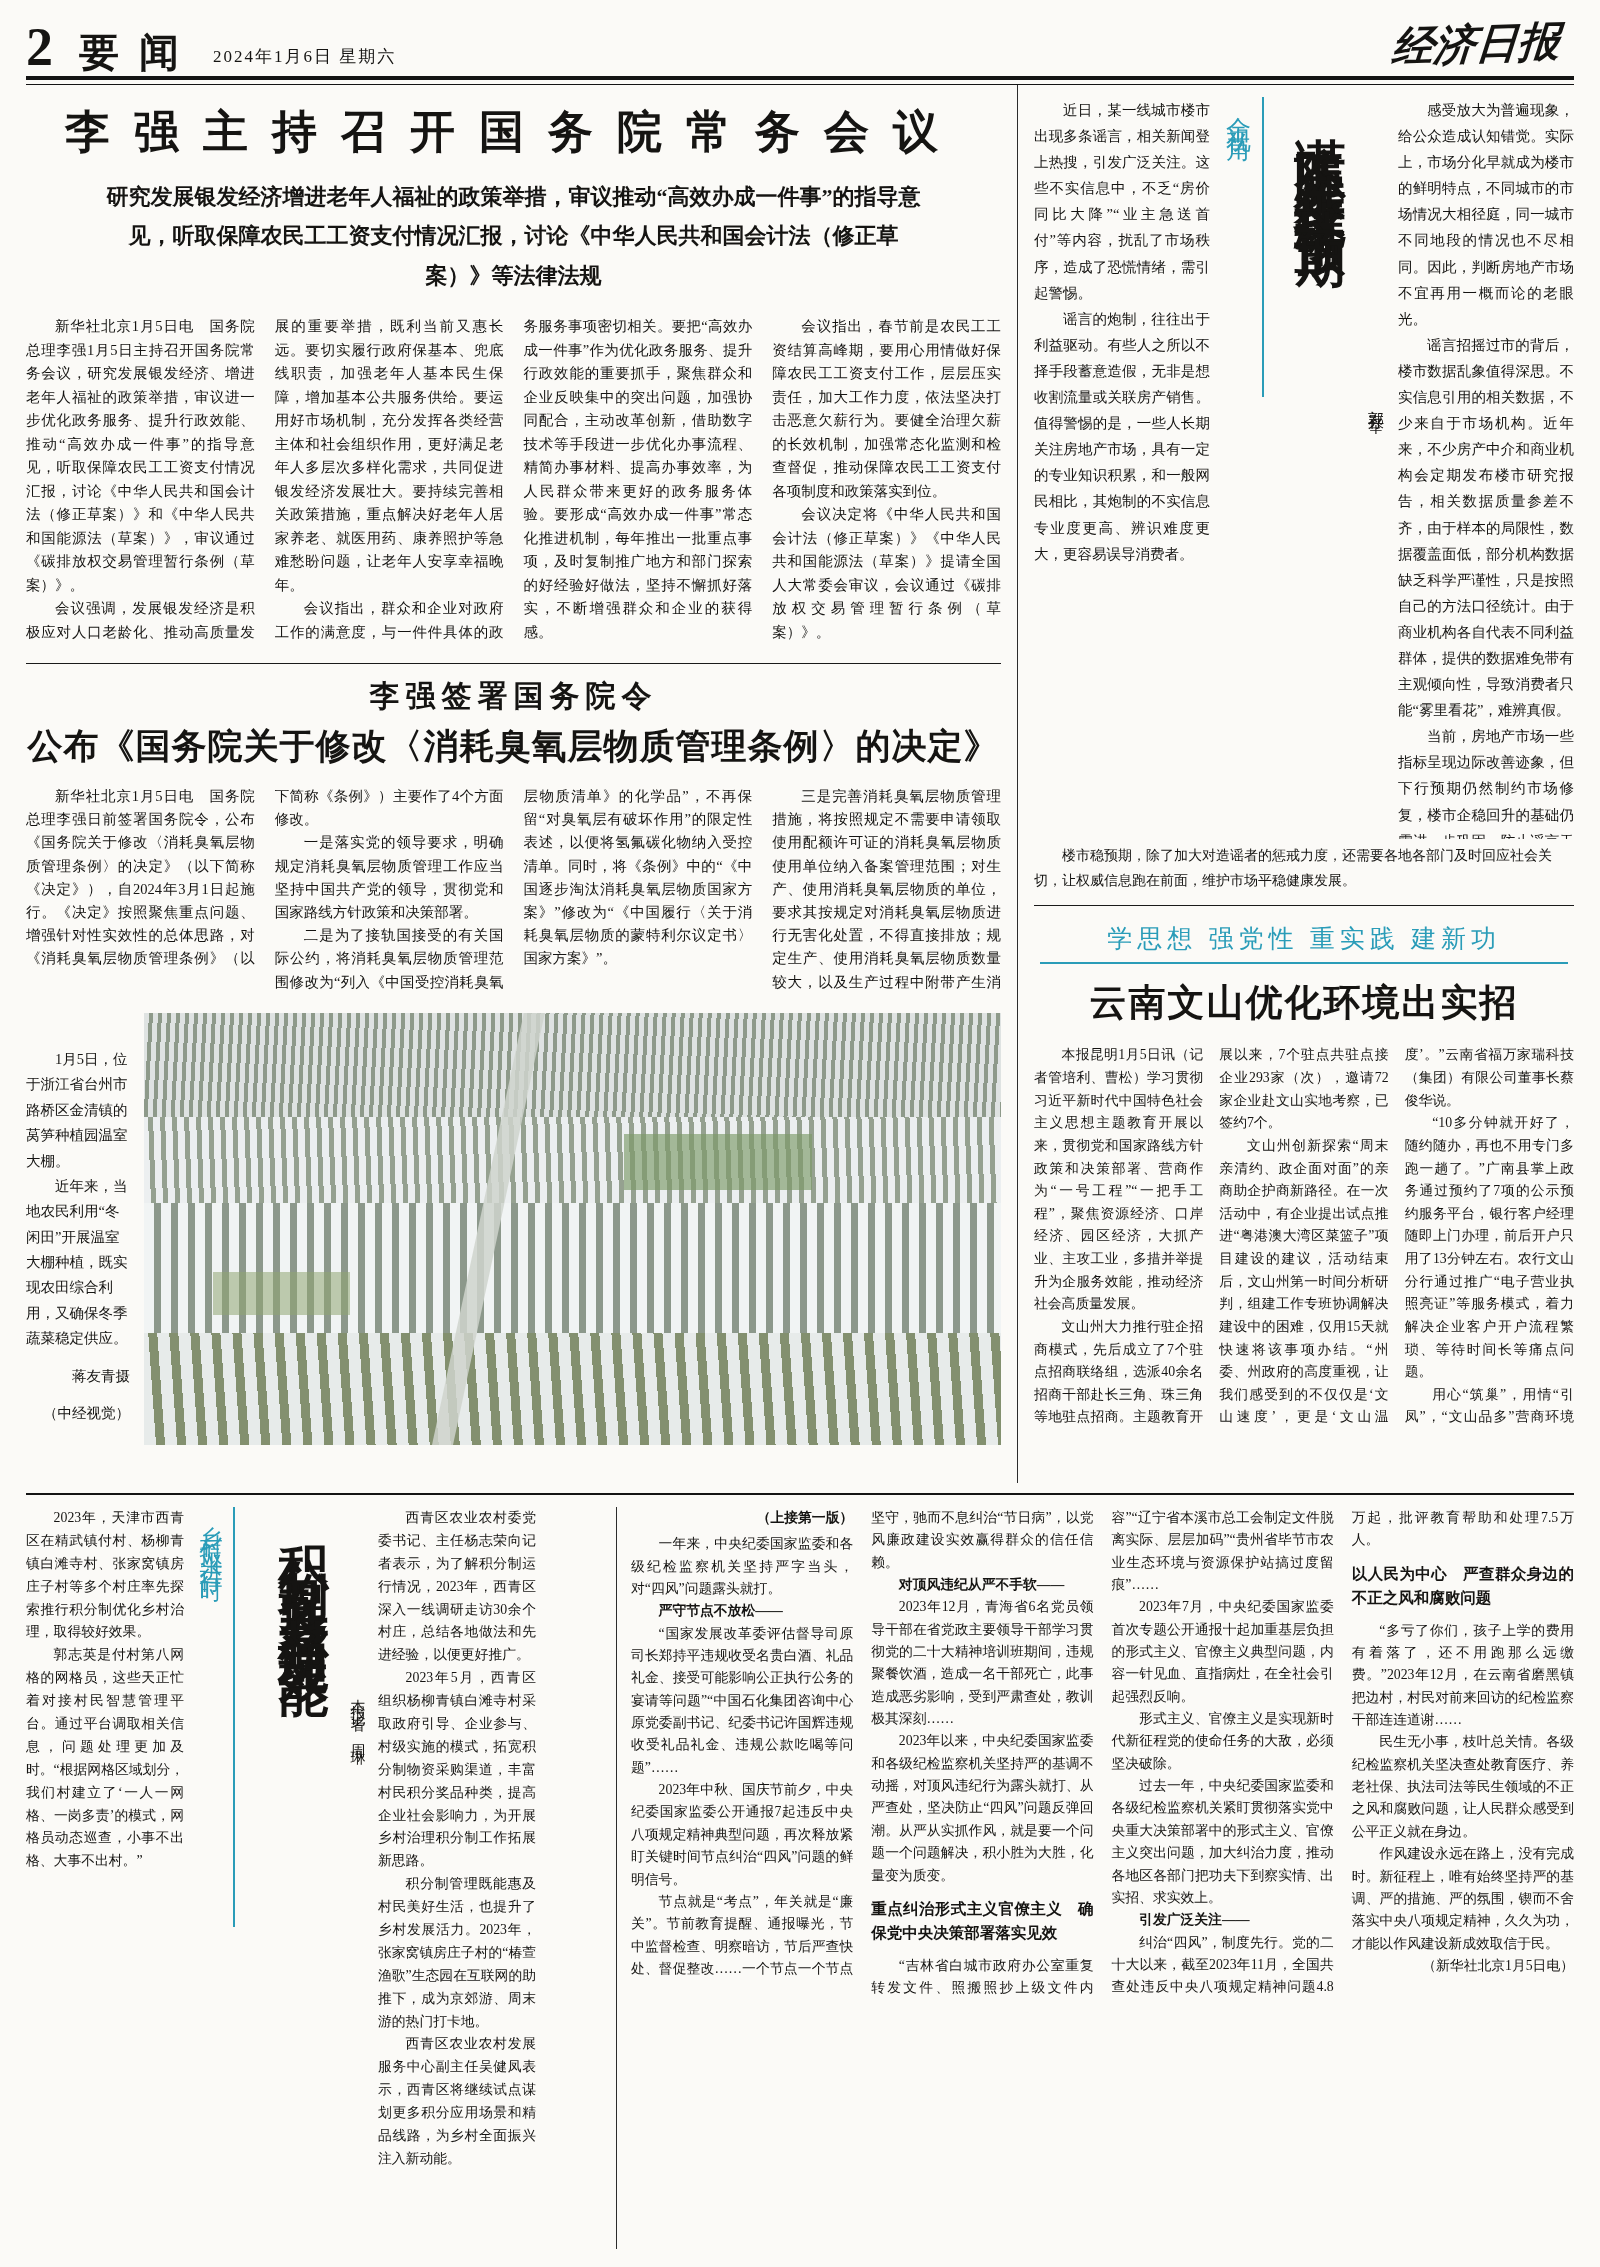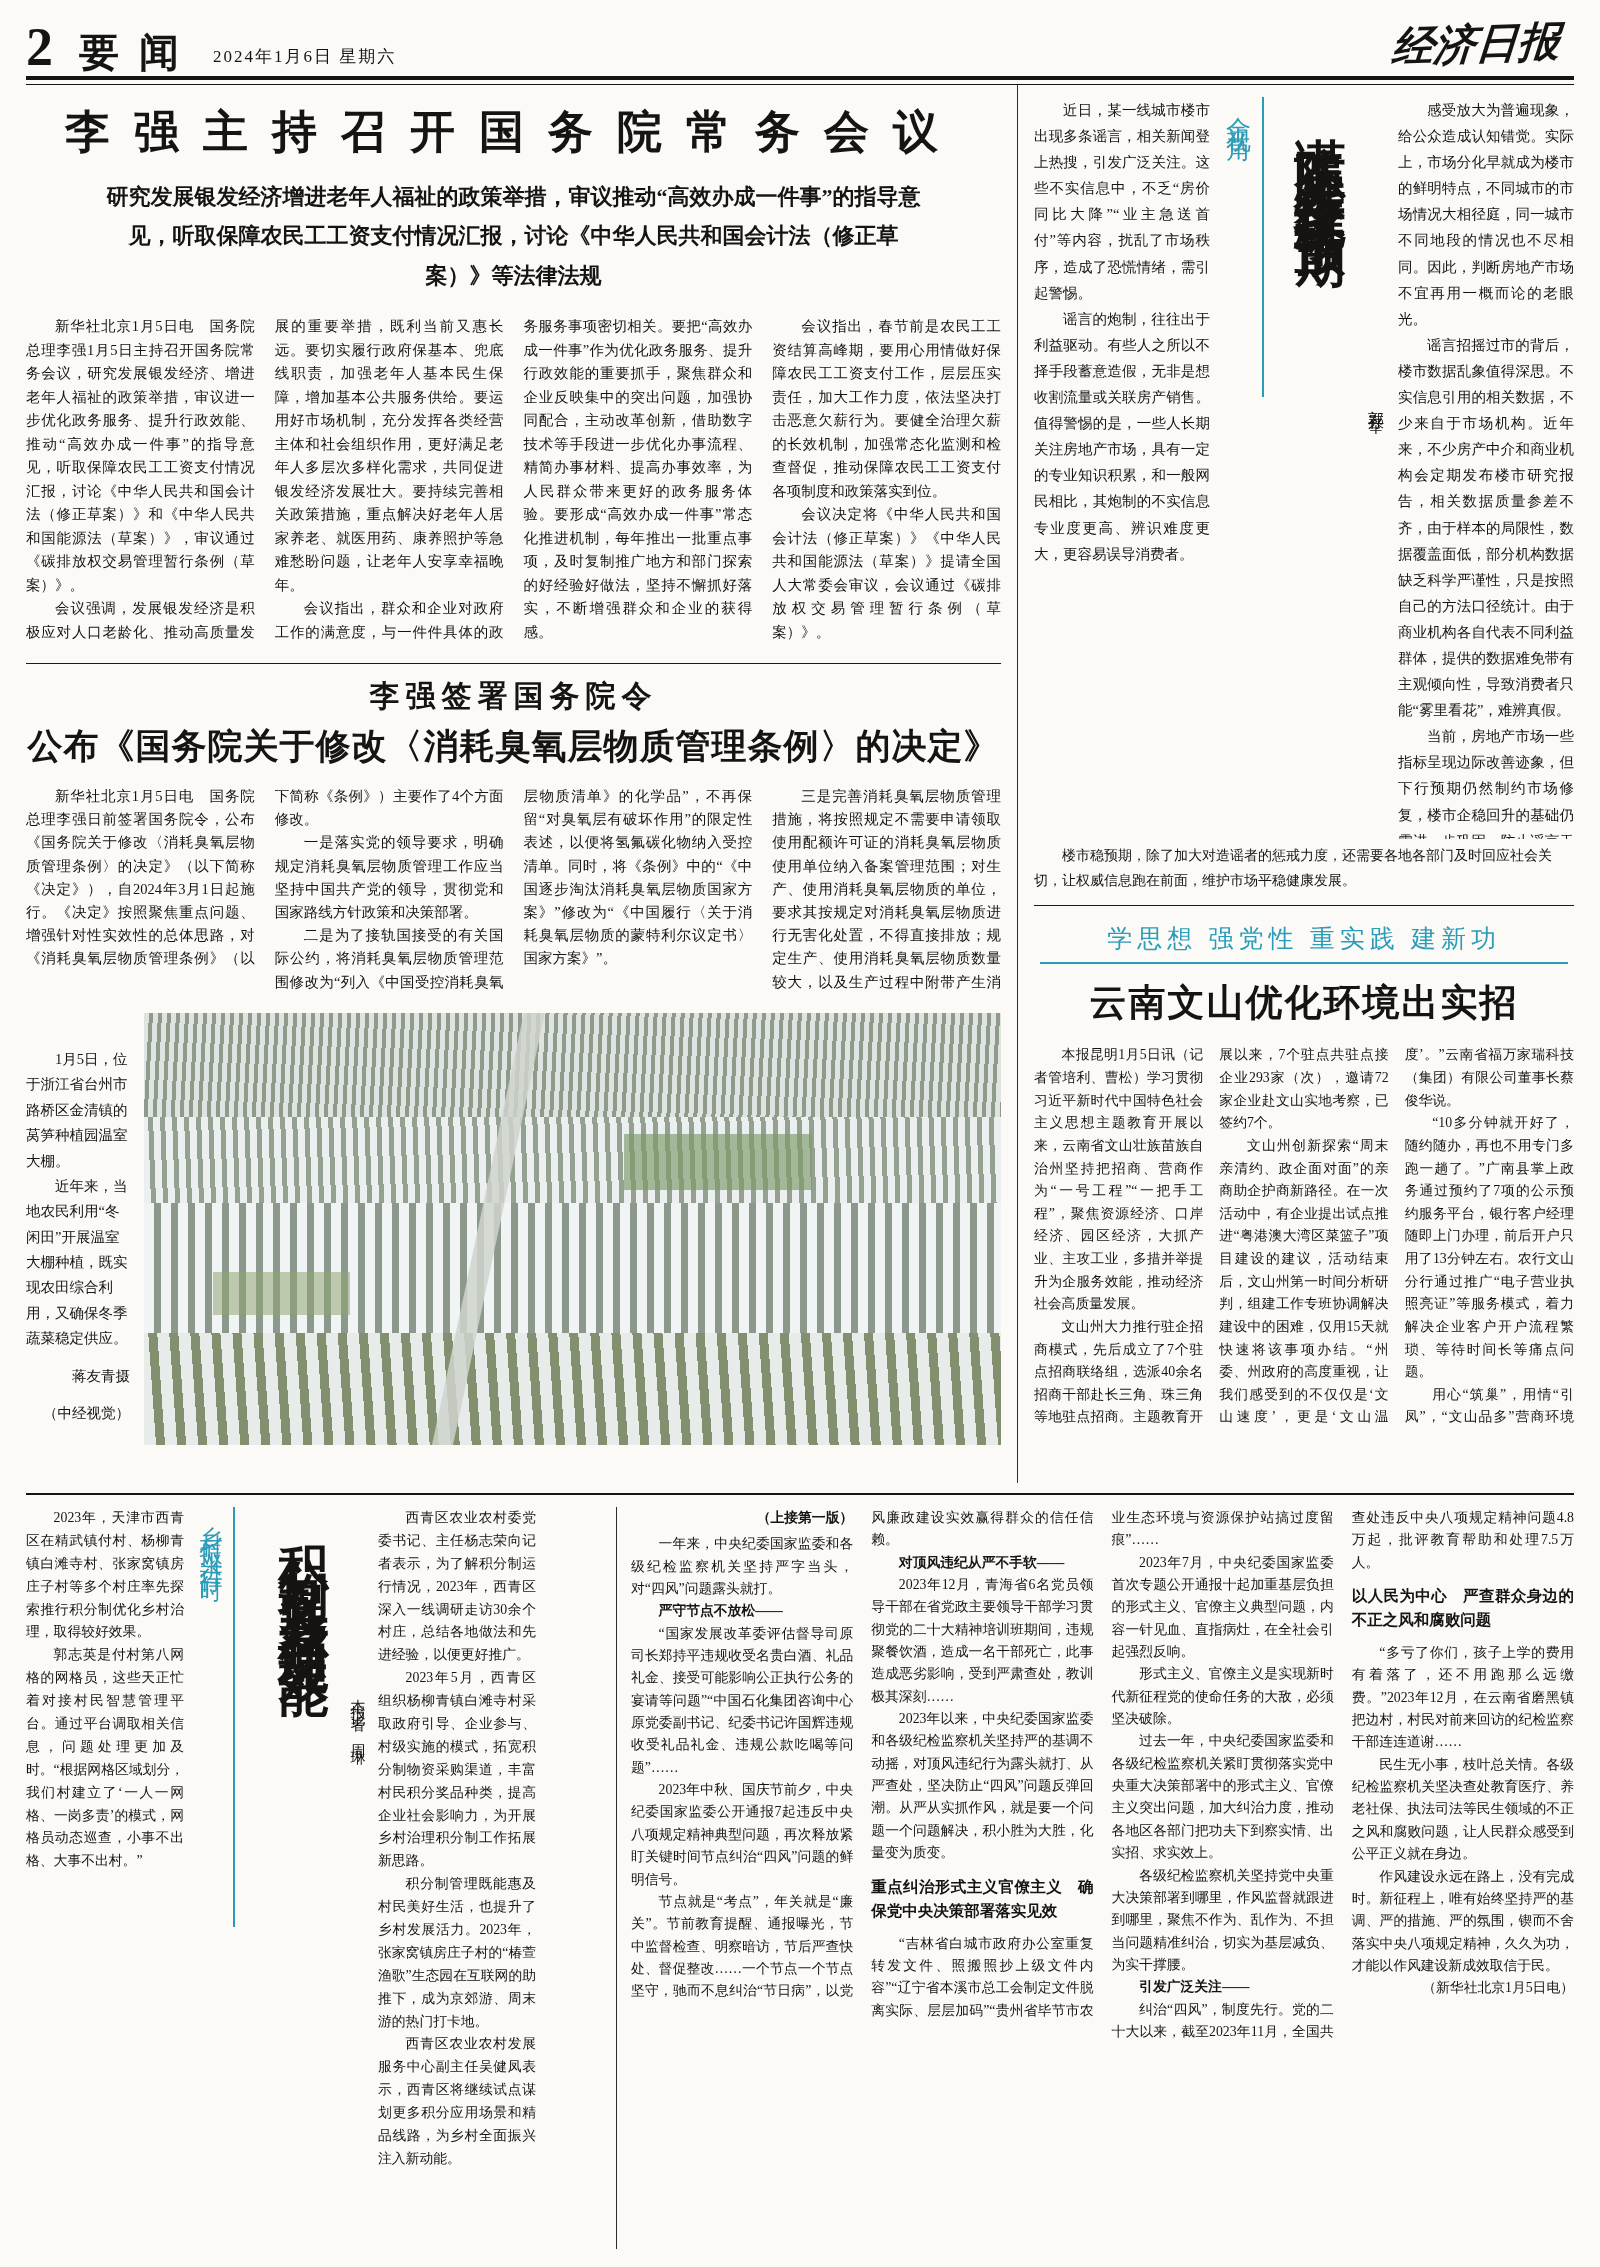--- a/index.html
+++ b/index.html
@@ -172,21 +172,21 @@
           </div>
       </div>
       <p class="para op-closing">楼市稳预期，除了加大对造谣者的惩戒力度，还需要各地各部门及时回应社会关切，让权威信息跑在前面，维护市场平稳健康发展。</p>
 
       <div class="thin-rule"></div>
 
       <section>
         <div class="ws-kicker">学思想 强党性 重实践 建新功</div>
         <h3 class="ws-head">云南文山优化环境出实招</h3>
         <div class="cols cols3 ws-body">
-            <p class="para">本报昆明1月5日讯（记者管培利、曹松）学习贯彻习近平新时代中国特色社会主义思想主题教育开展以来，云南省文山壮族苗族自治州坚持把招商、营商作为“一号工程”“一把手工程”，聚焦资源经济、口岸经济、园区经济，大抓产业、主攻工业，多措并举提升为企服务效能，推动经济社会高质量发展。</p>
+            <p class="para">本报昆明1月5日讯（记者管培利、曹松）学习贯彻习近平新时代中国特色社会主义思想主题教育开展以来，贯彻党和国家路线方针政策和决策部署、营商作为“一号工程”“一把手工程”，聚焦资源经济、口岸经济、园区经济，大抓产业、主攻工业，多措并举提升为企服务效能，推动经济社会高质量发展。</p>
             <p class="para">文山州大力推行驻企招商模式，先后成立了7个驻点招商联络组，选派40余名招商干部赴长三角、珠三角等地驻点招商。主题教育开展以来，7个驻点共驻点接企业293家（次），邀请72家企业赴文山实地考察，已签约7个。</p>
             <p class="para">文山州创新探索“周末亲清约、政企面对面”的亲商助企护商新路径。在一次活动中，有企业提出试点推进“粤港澳大湾区菜篮子”项目建设的建议，活动结束后，文山州第一时间分析研判，组建工作专班协调解决建设中的困难，仅用15天就快速将该事项办结。“州委、州政府的高度重视，让我们感受到的不仅仅是‘文山速度’，更是‘文山温度’。”云南省福万家瑞科技（集团）有限公司董事长蔡俊华说。</p>
             <p class="para">“10多分钟就开好了，随约随办，再也不用专门多跑一趟了。”广南县掌上政务通过预约了7项的公示预约服务平台，银行客户经理随即上门办理，前后开户只用了13分钟左右。农行文山分行通过推广“电子营业执照亮证”等服务模式，着力解决企业客户开户流程繁琐、等待时间长等痛点问题。</p>
             <p class="para">用心“筑巢”，用情“引凤”，“文山品多”营商环境品牌成效初显。截至2023年前三季度，文山州实施产业招商项目217个，引进省外产业招商到位资金177.13亿元，同比增长30.23%。</p>
           </div>
       </section>
     </aside>
   </div>
 
   <div class="hrule-2"></div>
@@ -218,21 +218,20 @@
         <p class="para">2023年中秋、国庆节前夕，中央纪委国家监委公开通报7起违反中央八项规定精神典型问题，再次释放紧盯关键时间节点纠治“四风”问题的鲜明信号。</p>
         <p class="para">节点就是“考点”，年关就是“廉关”。节前教育提醒、通报曝光，节中监督检查、明察暗访，节后严查快处、督促整改……一个节点一个节点坚守，驰而不息纠治“节日病”，以党风廉政建设实效赢得群众的信任信赖。</p>
         <p class="para dash">对顶风违纪从严不手软——</p>
         <p class="para">2023年12月，青海省6名党员领导干部在省党政主要领导干部学习贯彻党的二十大精神培训班期间，违规聚餐饮酒，造成一名干部死亡，此事造成恶劣影响，受到严肃查处，教训极其深刻……</p>
         <p class="para">2023年以来，中央纪委国家监委和各级纪检监察机关坚持严的基调不动摇，对顶风违纪行为露头就打、从严查处，坚决防止“四风”问题反弹回潮。从严从实抓作风，就是要一个问题一个问题解决，积小胜为大胜，化量变为质变。</p>
         <p class="para subhead">重点纠治形式主义官僚主义　确保党中央决策部署落实见效</p>
         <p class="para">“吉林省白城市政府办公室重复转发文件、照搬照抄上级文件内容”“辽宁省本溪市总工会制定文件脱离实际、层层加码”“贵州省毕节市农业生态环境与资源保护站搞过度留痕”……</p>
         <p class="para">2023年7月，中央纪委国家监委首次专题公开通报十起加重基层负担的形式主义、官僚主义典型问题，内容一针见血、直指病灶，在全社会引起强烈反响。</p>
         <p class="para">形式主义、官僚主义是实现新时代新征程党的使命任务的大敌，必须坚决破除。</p>
         <p class="para">过去一年，中央纪委国家监委和各级纪检监察机关紧盯贯彻落实党中央重大决策部署中的形式主义、官僚主义突出问题，加大纠治力度，推动各地区各部门把功夫下到察实情、出实招、求实效上。</p>
-        <p class="para">各级纪检监察机关坚持党中央重大决策部署到哪里，作风监督就跟进到哪里，聚焦不作为、乱作为、不担当问题精准纠治，切实为基层减负、为实干撑腰。</p>
         <p class="para dash">引发广泛关注——</p>
         <p class="para">纠治“四风”，制度先行。党的二十大以来，截至2023年11月，全国共查处违反中央八项规定精神问题4.8万起，批评教育帮助和处理7.5万人。</p>
         <p class="para subhead">以人民为中心　严查群众身边的不正之风和腐败问题</p>
         <p class="para">“多亏了你们，孩子上学的费用有着落了，还不用跑那么远缴费。”2023年12月，在云南省磨黑镇把边村，村民对前来回访的纪检监察干部连连道谢……</p>
         <p class="para">民生无小事，枝叶总关情。各级纪检监察机关坚决查处教育医疗、养老社保、执法司法等民生领域的不正之风和腐败问题，让人民群众感受到公平正义就在身边。</p>
         <p class="para">作风建设永远在路上，没有完成时。新征程上，唯有始终坚持严的基调、严的措施、严的氛围，锲而不舍落实中央八项规定精神，久久为功，才能以作风建设新成效取信于民。</p>
         <p class="para sign">（新华社北京1月5日电）</p>
       </div>
   </div>
 

